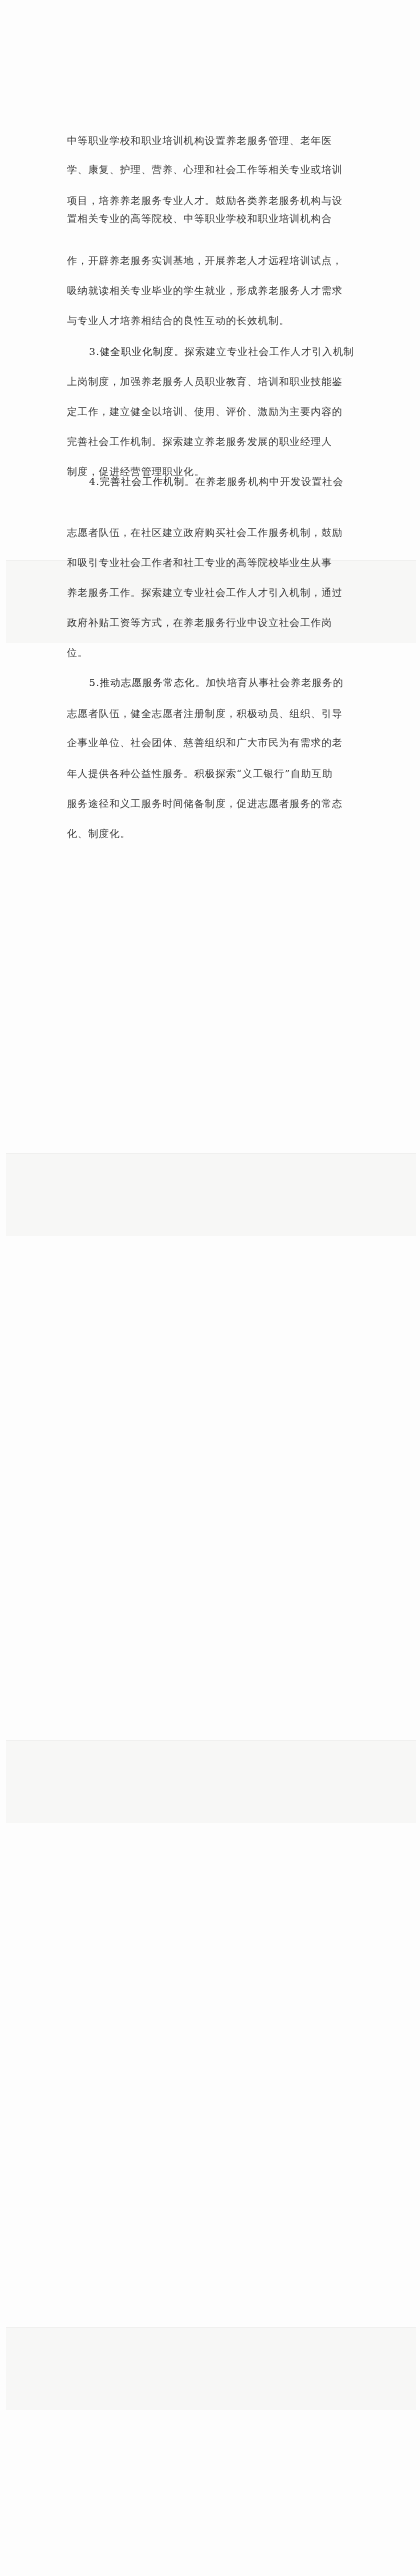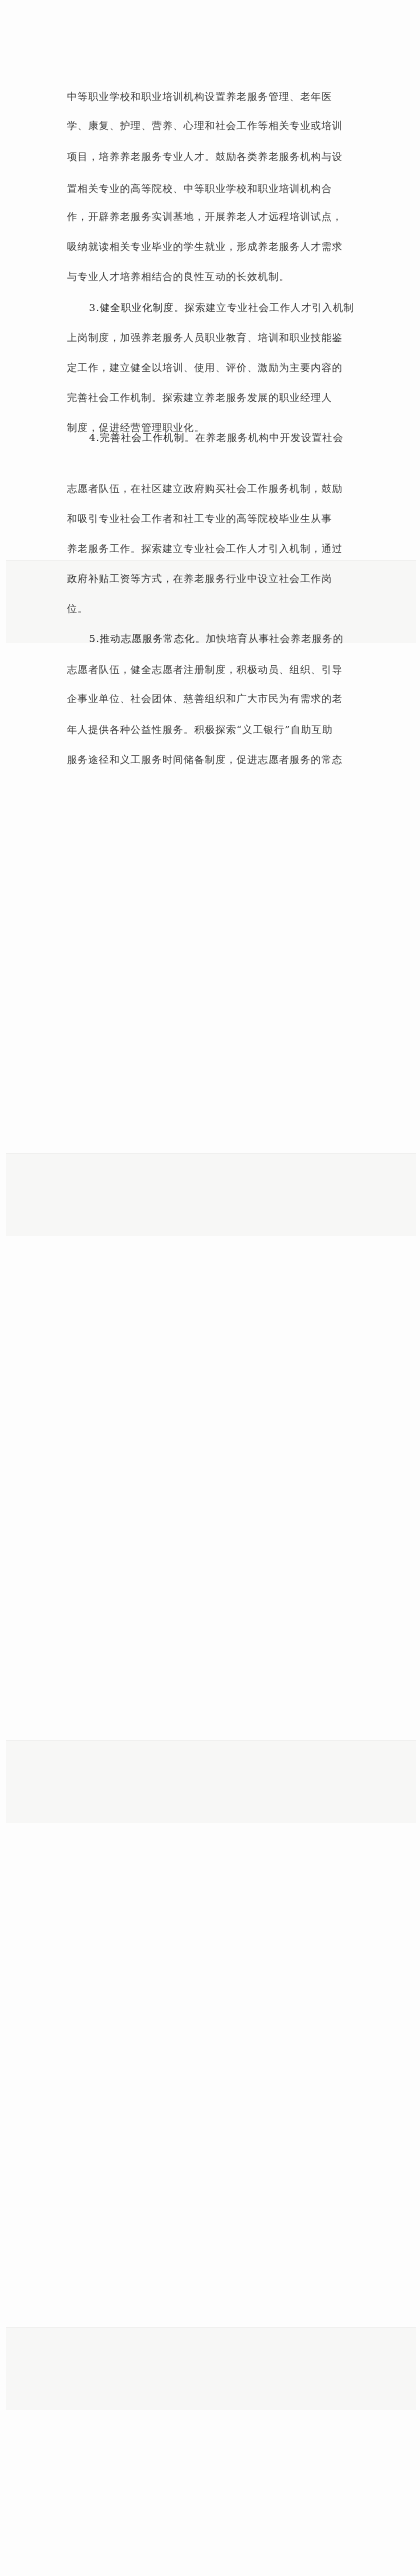--- a/index.html
+++ b/index.html
@@ -1,50 +1,51 @@
 <!DOCTYPE html>
 <html style="font-size:8.2px"><head>
 <meta charset="utf-8">
 <style>
   html, body { margin: 0; padding: 0; background: #ffffff; }
   body { width: 420px; font-family: "DejaVu Serif", "Liberation Serif", serif; color: #2a2a2a; }
   .doc { position: relative; width: 420px; height: 3808px; background: #fdfdfd; overflow: hidden; }
   .page-band { position: absolute; left: 6.2px; right: 4.1px; height: 82px; background: #f7f7f6; border-top: 0.5px solid #f0f0ef; }
-  .line { position: absolute; left: 67px; width: 286px; font-size: 10px; line-height: 15.5px; white-space: nowrap; letter-spacing: 0.6px; color: #333; text-align: justify; }
+  .line { position: absolute; left: 67px; width: 286px; font-size: 10px; line-height: 15.5px; white-space: nowrap; letter-spacing: 0.6px; color: #333; text-align: justify; margin-top: 44px; }
   .line.indent { left: 89px; width: 265px; }
   .line b { font-weight: normal; color: #222; }
 </style>
 </head>
 <body>
 
 <div class="doc">
 
   <div class="page-band" style="top:560px"></div>
   <div class="page-band" style="top:1153px"></div>
   <div class="page-band" style="top:1740px"></div>
   <div class="page-band" style="top:2327px"></div>
 
   <div class="line" style="top:89px">中等职业学校和职业培训机构设置养老服务管理、老年医</div>
   <div class="line" style="top:149px">项目，培养养老服务专业人才。鼓励各类养老服务机构与设</div>
   <div class="line" style="top:118px">学、康复、护理、营养、心理和社会工作等相关专业或培训</div>
-  <div class="line" style="top:181px">置相关专业的高等院校、中等职业学校和职业培训机构合</div>
+  <div class="line" style="top:167px">置相关专业的高等院校、中等职业学校和职业培训机构合</div>
   <div class="line" style="top:209px">作，开辟养老服务实训基地，开展养老人才远程培训试点，</div>
   <div class="line" style="top:239px">吸纳就读相关专业毕业的学生就业，形成养老服务人才需求</div>
   <div class="line" style="top:269px">与专业人才培养相结合的良性互动的长效机制。</div>
   <div class="line indent" style="top:300px"><b>3.健全职业化制度。</b><span>探索建立专业社会工作人才引入机制</span></div>
   <div class="line" style="top:360px">定工作，建立健全以培训、使用、评价、激励为主要内容的</div>
   <div class="line" style="top:330px">上岗制度，加强养老服务人员职业教育、培训和职业技能鉴</div>
   <div class="line" style="top:390px">完善社会工作机制。探索建立养老服务发展的职业经理人</div>
   <div class="line" style="top:420px">制度，促进经营管理职业化。</div>
   <div class="line indent" style="top:430px"><b>4.完善社会工作机制。</b><span>在养老服务机构中开发设置社会</span></div>
   <div class="line" style="top:481px">志愿者队伍，在社区建立政府购买社会工作服务机制，鼓励</div>
   <div class="line" style="top:511px">和吸引专业社会工作者和社工专业的高等院校毕业生从事</div>
   <div class="line" style="top:541px">养老服务工作。探索建立专业社会工作人才引入机制，通过</div>
   <div class="line" style="top:571px">政府补贴工资等方式，在养老服务行业中设立社会工作岗</div>
   <div class="line" style="top:601px">位。</div>
   <div class="line indent" style="top:631px"><b>5.推动志愿服务常态化。</b><span>加快培育从事社会养老服务的</span></div>
   <div class="line" style="top:662px">志愿者队伍，健全志愿者注册制度，积极动员、组织、引导</div>
   <div class="line" style="top:691px">企事业单位、社会团体、慈善组织和广大市民为有需求的老</div>
   <div class="line" style="top:722px">年人提供各种公益性服务。积极探索“义工银行”自助互助</div>
   <div class="line" style="top:752px">服务途径和义工服务时间储备制度，促进志愿者服务的常态</div>
+  <div class="line" style="top:782px">化、制度化。</div>
 
 </div>
 
 
 </body></html>

